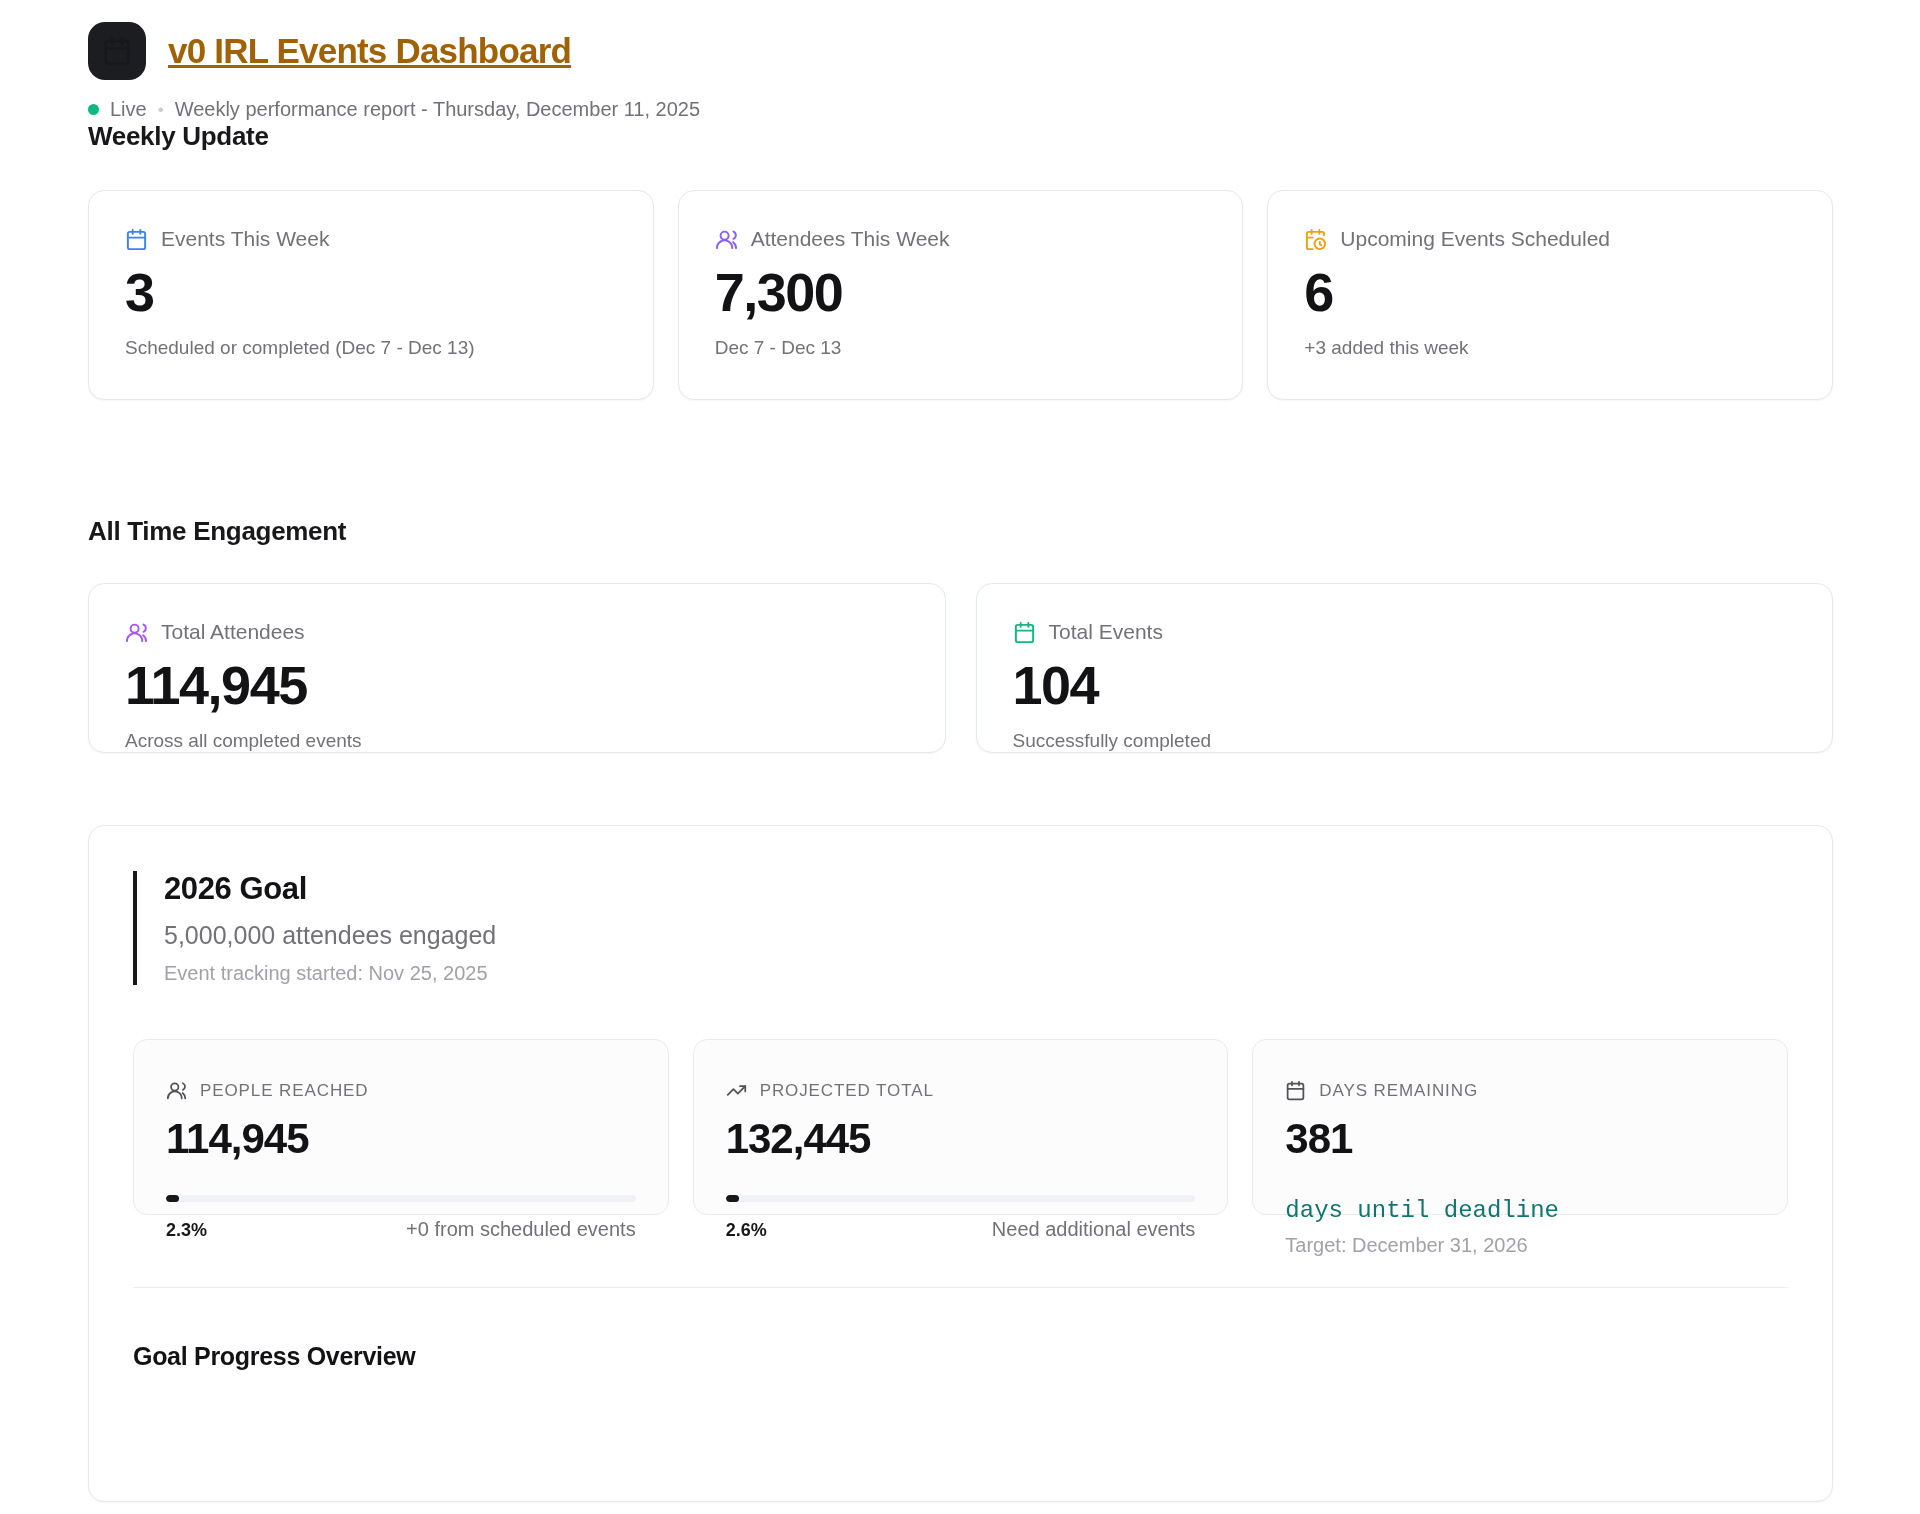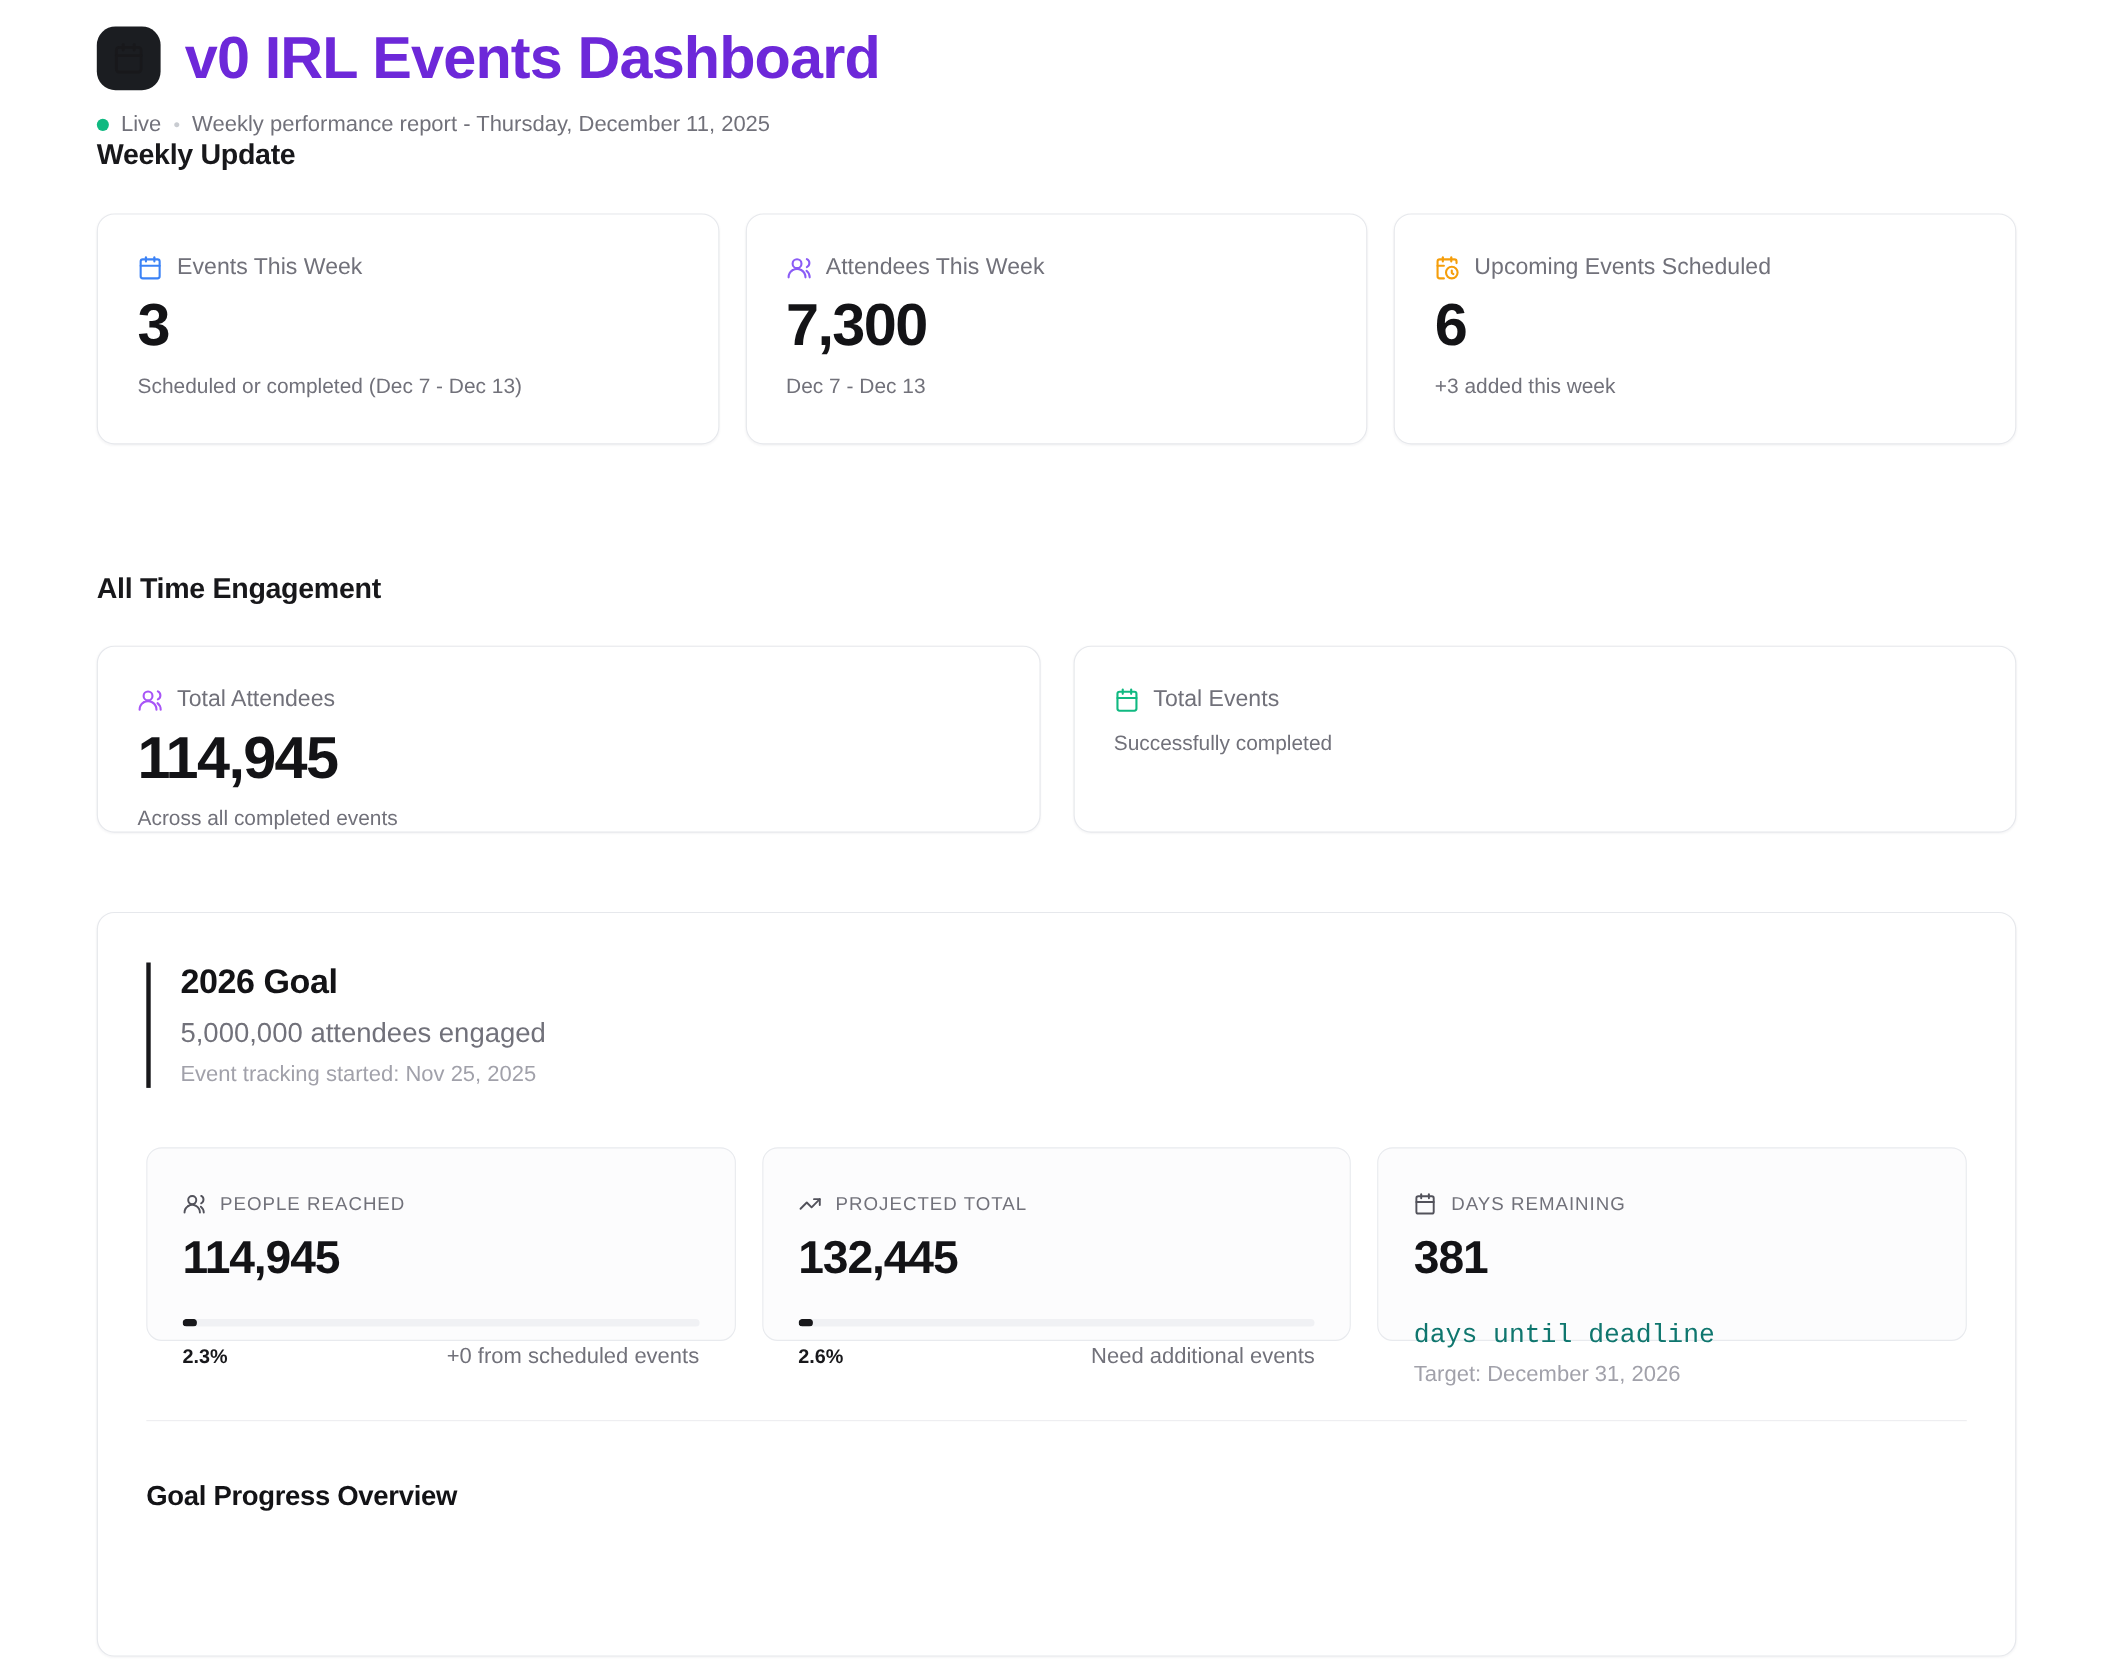--- a/index.html
+++ b/index.html
@@ -11,21 +11,21 @@
   }
   .container { width: 1745px; margin-left: 88px; padding-top: 22px; }
 
   
   .header-row { display: flex; align-items: center; gap: 22px; }
   .app-icon {
     width: 58px; height: 58px; border-radius: 17px; background: #1b1d21;
     display: flex; align-items: center; justify-content: center; flex: 0 0 auto;
   }
   .app-icon svg { width: 30px; height: 30px; stroke: #ffffff; }
-  .page-title { font-size: 54px; font-weight: 700; letter-spacing: -0.8px; color: #6d28d9; }
+  .page-title { font-size: 35px; font-weight: 700; letter-spacing: -0.8px; color: #a16207; text-decoration: underline; }
 
   .status-row { display: flex; align-items: center; gap: 11px; margin-top: 18px; font-size: 20px; color: #71717a; }
   .live-dot { width: 11px; height: 11px; border-radius: 50%; background: #10b981; flex: 0 0 auto; }
   .dot-sep { color: #c9ccd1; font-size: 17px; }
 
   
   .section-heading { font-size: 26px; font-weight: 700; color: #18181b; letter-spacing: -0.3px; }
   .h-weekly { }
   .h-alltime { margin-top: 116px; }
 
@@ -191,20 +191,21 @@
 
     <div class="stat-card">
       <div class="label-row">
         <span style="color: rgb(16, 185, 129);">
           <svg class="icon" viewBox="0 0 24 24" width="23" height="23">
               <use href="#sym-calendar"></use>
             </svg>
         </span>
         <span class="stat-label">Total Events</span>
       </div>
+      <div class="stat-value">104</div>
       <div class="stat-sub">Successfully completed</div>
     </div>
   </div>
 
   <section class="goal-card">
     <div class="goal-header">
       <div class="goal-title">2026 Goal</div>
       <div class="goal-subtitle">5,000,000 attendees engaged</div>
       <div class="goal-note">Event tracking started: Nov 25, 2025</div>
     </div>

